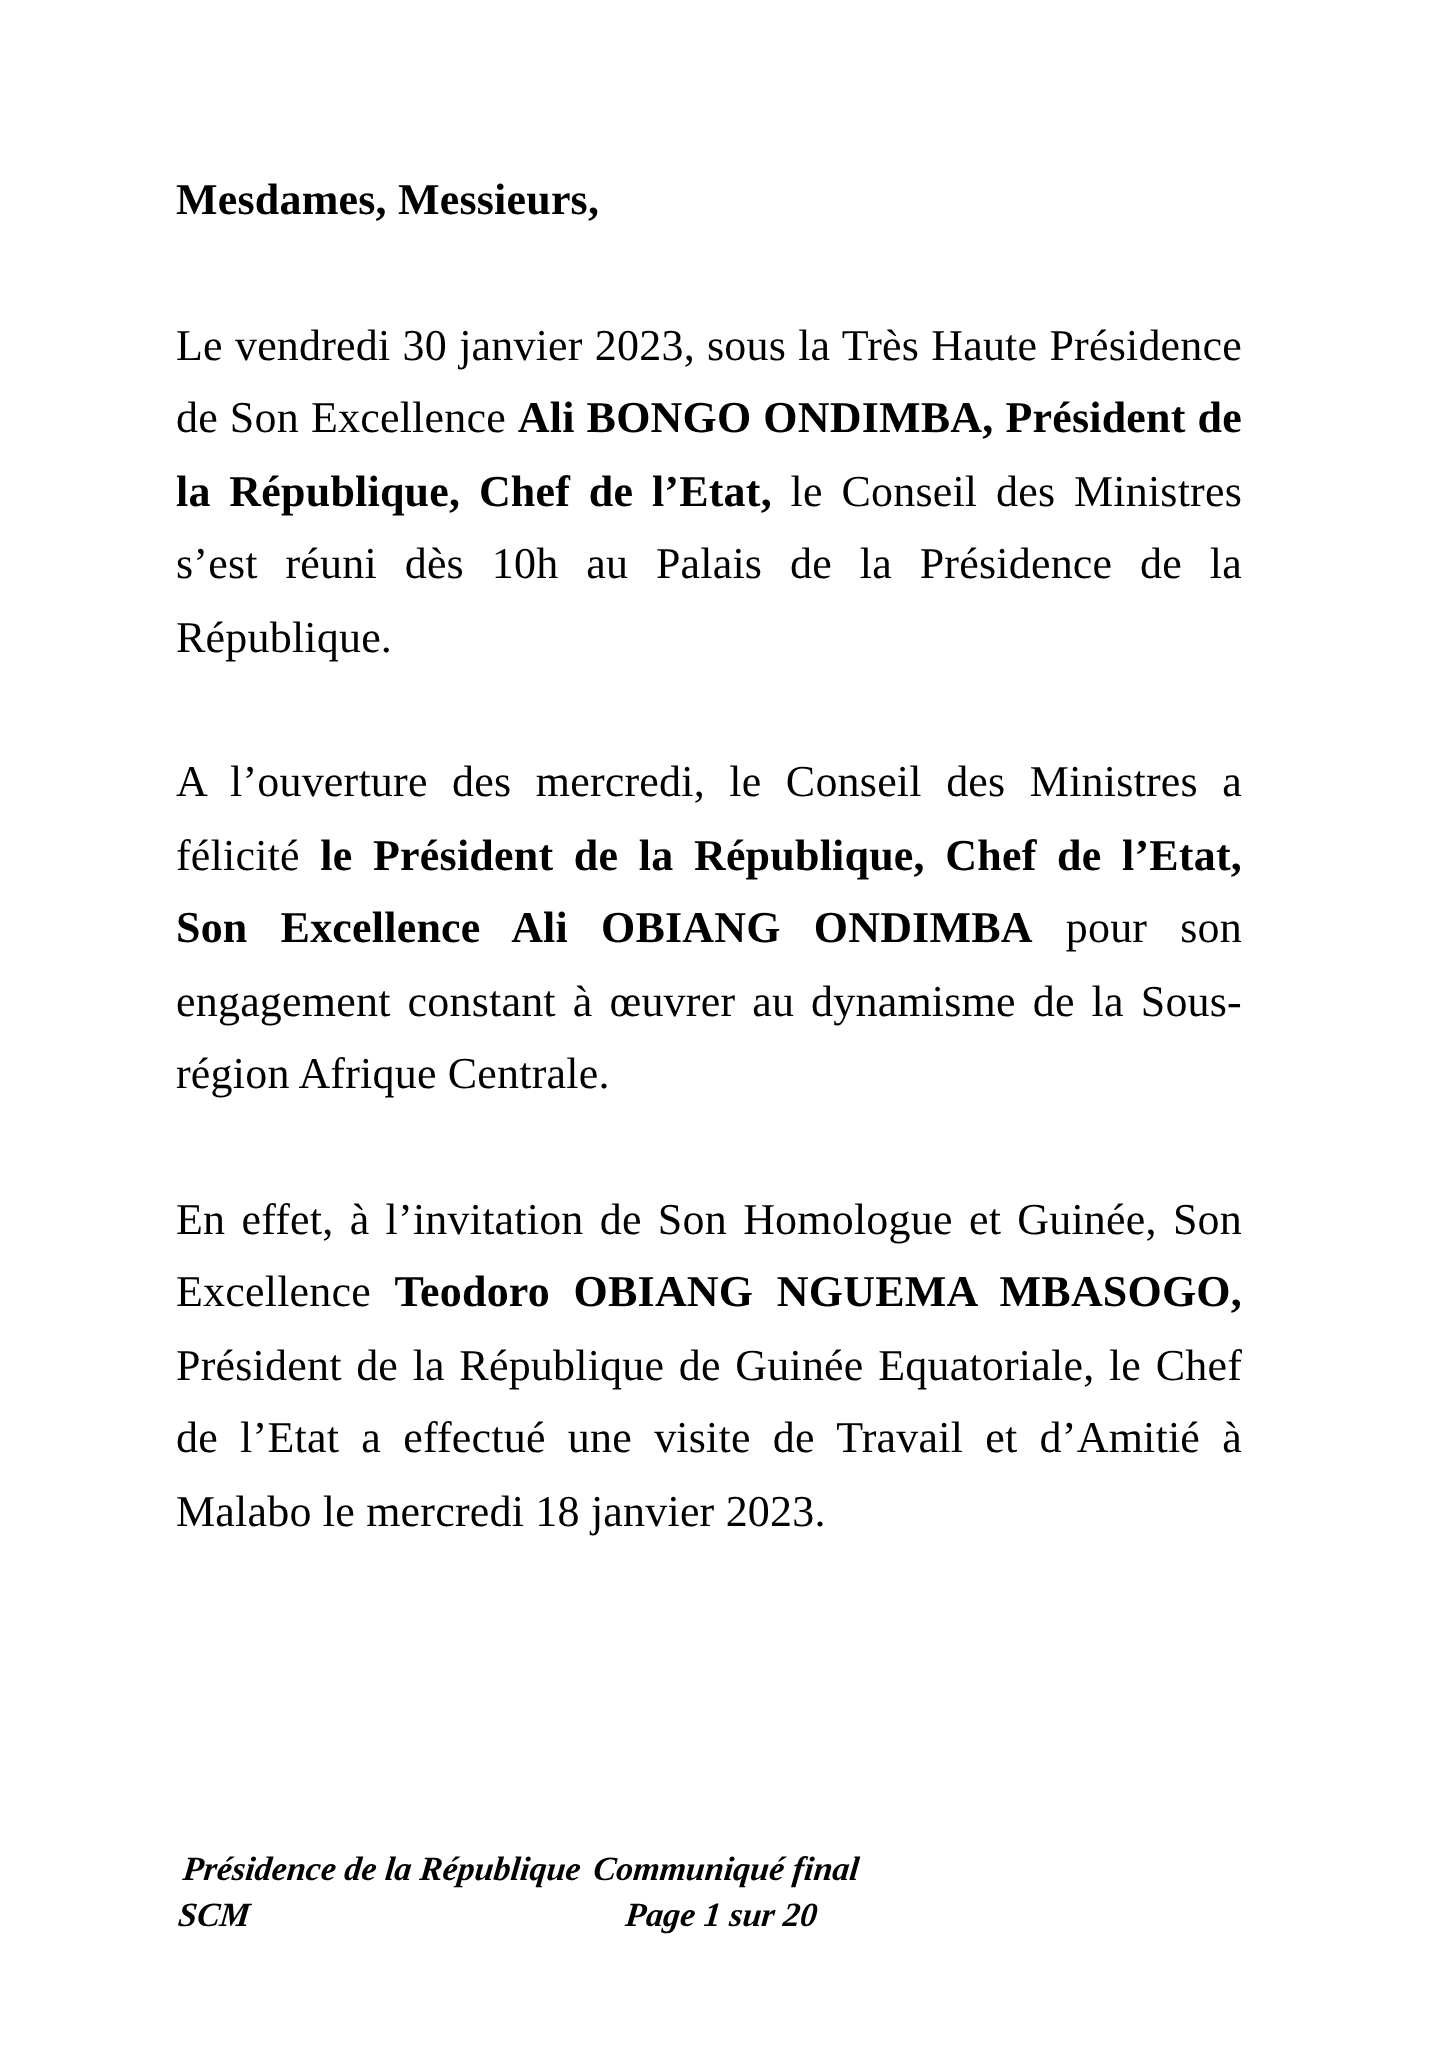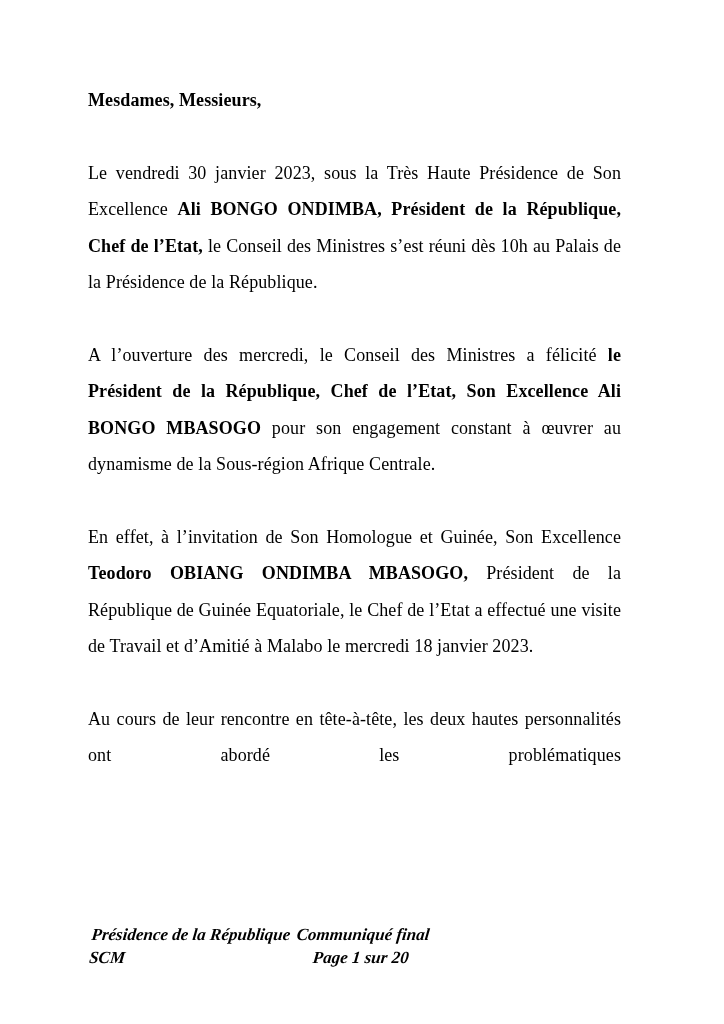--- a/index.html
+++ b/index.html
@@ -17,21 +17,21 @@
     overflow: hidden;
   }
   .doc-body {
     position: absolute;
     left: 88px;
     right: 87px;
     top: 82px;
   }
   .doc-body p.para {
     margin: 0 16px 36px 0;
-    font-size: 18px;
+    font-size: 22px;
     line-height: 36.5px;
     text-align: justify;
     letter-spacing: 0.1px;
   }
   .doc-body p.para:last-child {
     margin-bottom: 0;
   }
   .doc-body p.para.continued {
     
     text-align-last: justify;
@@ -66,23 +66,22 @@
   }
 </style>
 </head>
 <body>
 
 <div class="page" style="background: rgb(255, 255, 255); color: rgb(0, 0, 0);">
 
   <div class="doc-body">
       <p class="para"><span class="b">Mesdames, Messieurs,</span></p>
       <p class="para"><span>Le vendredi 30 janvier 2023, sous la Très Haute Présidence de Son Excellence </span><span class="b">Ali BONGO ONDIMBA, Président de la République, Chef de l’Etat,</span><span> le Conseil des Ministres s’est réuni dès 10h au Palais de la Présidence de la République.</span></p>
-      <p class="para"><span>A l’ouverture des mercredi, le Conseil des Ministres a félicité </span><span class="b">le Président de la République, Chef de l’Etat, Son Excellence Ali BONGO MBASOGO</span><span> pour son engagement constant à œuvrer au dynamisme de la Sous-région Afrique Centrale.</span></p>
-      <p class="para"><span>En effet, à l’invitation de Son Homologue et Guinée, Son Excellence </span><span class="b">Teodoro OBIANG ONDIMBA MBASOGO,</span><span> Président de la République de Guinée Equatoriale, le Chef de l’Etat a effectué une visite de Travail et d’Amitié à Malabo le mercredi 18 janvier 2023.</span></p>
-      <p class="para continued"><span>Au cours de leur rencontre en tête-à-tête, les deux hautes personnalités ont abordé les problématiques</span></p>
+      <p class="para"><span>A l’ouverture des mercredi, le Conseil des Ministres a félicité </span><span class="b">le Président de la République, Chef de l’Etat, Son Excellence Ali OBIANG ONDIMBA</span><span> pour son engagement constant à œuvrer au dynamisme de la Sous-région Afrique Centrale.</span></p>
+      <p class="para"><span>En effet, à l’invitation de Son Homologue et Guinée, Son Excellence </span><span class="b">Teodoro OBIANG NGUEMA MBASOGO,</span><span> Président de la République de Guinée Equatoriale, le Chef de l’Etat a effectué une visite de Travail et d’Amitié à Malabo le mercredi 18 janvier 2023.</span></p>
     </div>
 
   <div class="footer">
     <div class="footer-left">
       <div>Présidence de la République</div>
       <div>SCM</div>
     </div>
     <div class="footer-center">
       <div>Communiqué final</div>
       <div>Page 1 sur 20</div>

